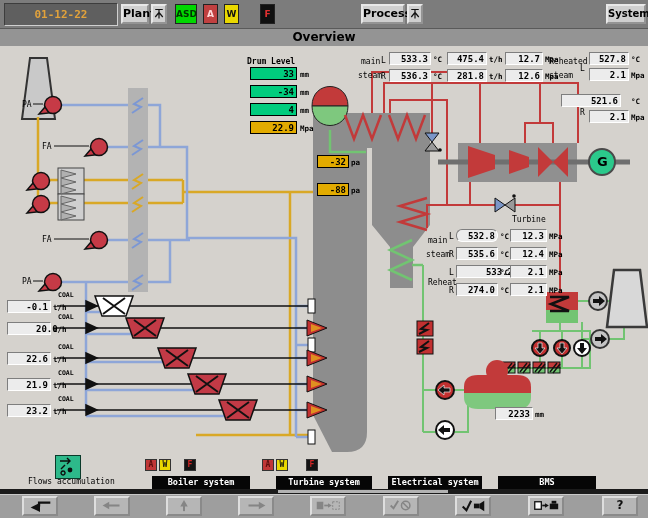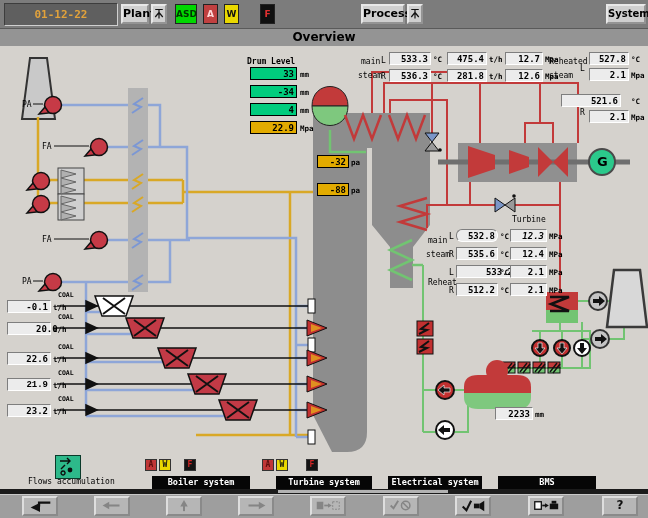--- a/index.html
+++ b/index.html
@@ -414,54 +414,54 @@
   <div class="vb" style="left:589px;top:110px;width:40px;">2.1</div>
   <div class="unit" style="left:631px;top:113px;">Mpa</div>
 
   <div class="lbl" style="left:472px;top:215px;margin-left:40px;">Turbine</div>
   <div class="lbl" style="left:428px;top:236px;">main</div>
   <div class="lbl" style="left:426px;top:250px;">steam</div>
   <div class="lbl" style="left:449px;top:232px;">L</div>
   <div class="lbl" style="left:449px;top:250px;">R</div>
   <div class="vb" style="left:456px;top:229px;width:42px;border-radius:6px;">532.8</div>
   <div class="unit" style="left:500px;top:232px;">°C</div>
-  <div class="vb" style="left:510px;top:229px;width:37px;font-style:italic;">12.3</div>
+  <div class="vb" style="left:510px;top:229px;width:37px;">12.3</div>
   <div class="unit" style="left:549px;top:232px;">MPa</div>
   <div class="vb" style="left:456px;top:247px;width:42px;">535.6</div>
   <div class="unit" style="left:500px;top:250px;">°C</div>
   <div class="vb" style="left:510px;top:247px;width:37px;">12.4</div>
   <div class="unit" style="left:549px;top:250px;">MPa</div>
   <div class="lbl" style="left:428px;top:278px;">Reheat</div>
   <div class="lbl" style="left:449px;top:268px;">L</div>
   <div class="lbl" style="left:449px;top:286px;">R</div>
   <div class="vb" style="left:456px;top:265px;width:60px;">533.2</div>
   <div class="unit" style="left:500px;top:268px;">°C</div>
   <div class="vb" style="left:510px;top:265px;width:37px;">2.1</div>
   <div class="unit" style="left:549px;top:268px;">MPa</div>
-  <div class="vb" style="left:456px;top:283px;width:42px;">512.2</div>
+  <div class="vb" style="left:456px;top:283px;width:42px;">274.0</div>
   <div class="unit" style="left:500px;top:286px;">°C</div>
   <div class="vb" style="left:510px;top:283px;width:37px;">2.1</div>
   <div class="unit" style="left:549px;top:286px;">MPa</div>
   <div class="gword" style="left:597px;top:154px;">G</div>
 
   <div class="lbl" style="left:22px;top:100px;">PA</div>
   <div class="lbl" style="left:42px;top:142px;">FA</div>
   <div class="lbl" style="left:42px;top:235px;">FA</div>
   <div class="lbl" style="left:22px;top:277px;">PA</div>
 
   <div class="vb" style="left:7px;top:300px;width:44px;">-0.1</div>
   <div class="unit" style="left:53px;top:303px;">t/h</div>
   <div class="lbl b" style="left:58px;top:291px;font-size:6.5px;">COAL</div>
   <div class="vb" style="left:7px;top:322px;width:44px;padding-left:28px;">20.0</div>
   <div class="unit" style="left:53px;top:325px;">t/h</div>
   <div class="lbl b" style="left:58px;top:313px;font-size:6.5px;">COAL</div>
   <div class="vb" style="left:7px;top:352px;width:44px;">22.6</div>
   <div class="unit" style="left:53px;top:355px;">t/h</div>
   <div class="lbl b" style="left:58px;top:343px;font-size:6.5px;">COAL</div>
-  <div class="vb" style="left:7px;top:378px;width:44px;font-family:Liberation Mono, monospace;">21.9</div>
+  <div class="vb" style="left:7px;top:378px;width:44px;">21.9</div>
   <div class="unit" style="left:53px;top:381px;">t/h</div>
   <div class="lbl b" style="left:58px;top:369px;font-size:6.5px;">COAL</div>
   <div class="vb" style="left:7px;top:404px;width:44px;">23.2</div>
   <div class="unit" style="left:53px;top:407px;">t/h</div>
   <div class="lbl b" style="left:58px;top:395px;font-size:6.5px;">COAL</div>
 
   <div class="vb" style="left:495px;top:407px;width:38px;">2233</div>
   <div class="unit" style="left:535px;top:410px;">mm</div>
 
   <div class="abs" style="left:55px;top:455px;width:24px;height:22px;background:#2db98a;border:1px solid #0a3a2a;">

